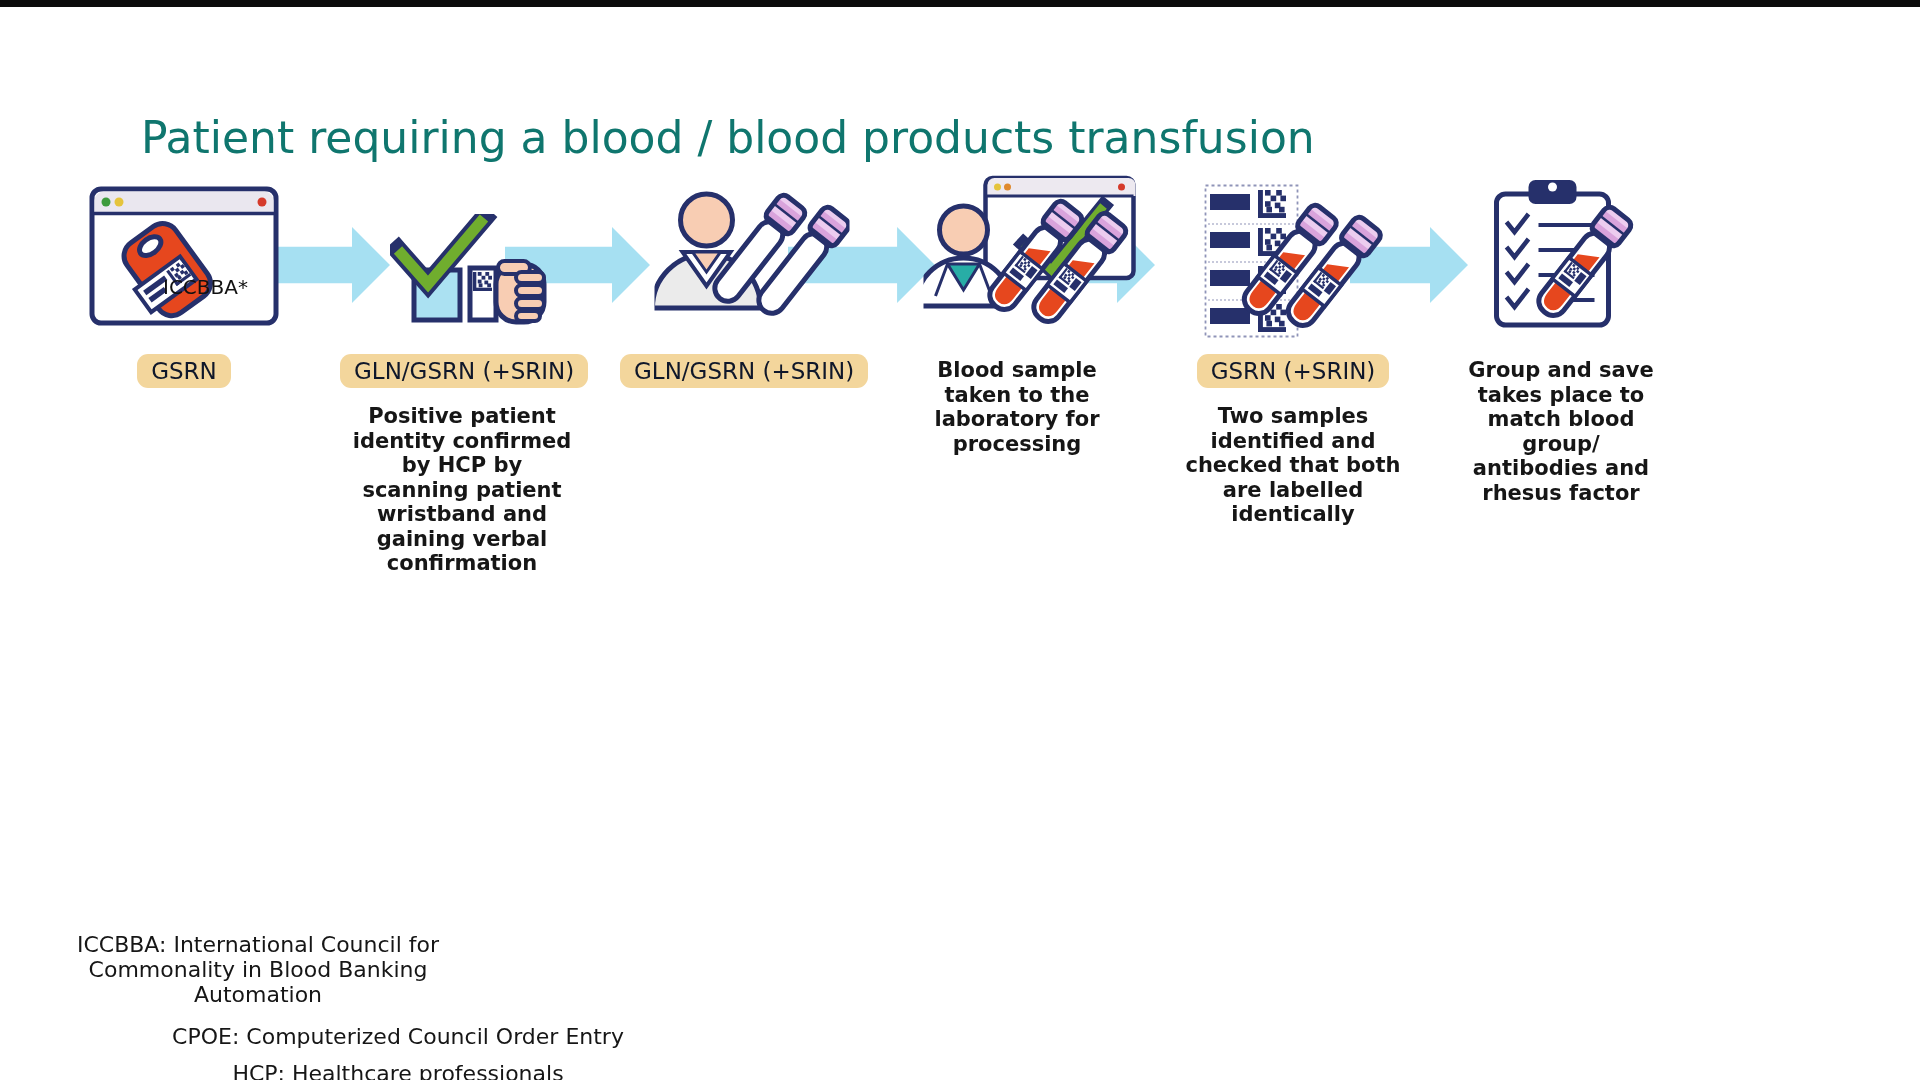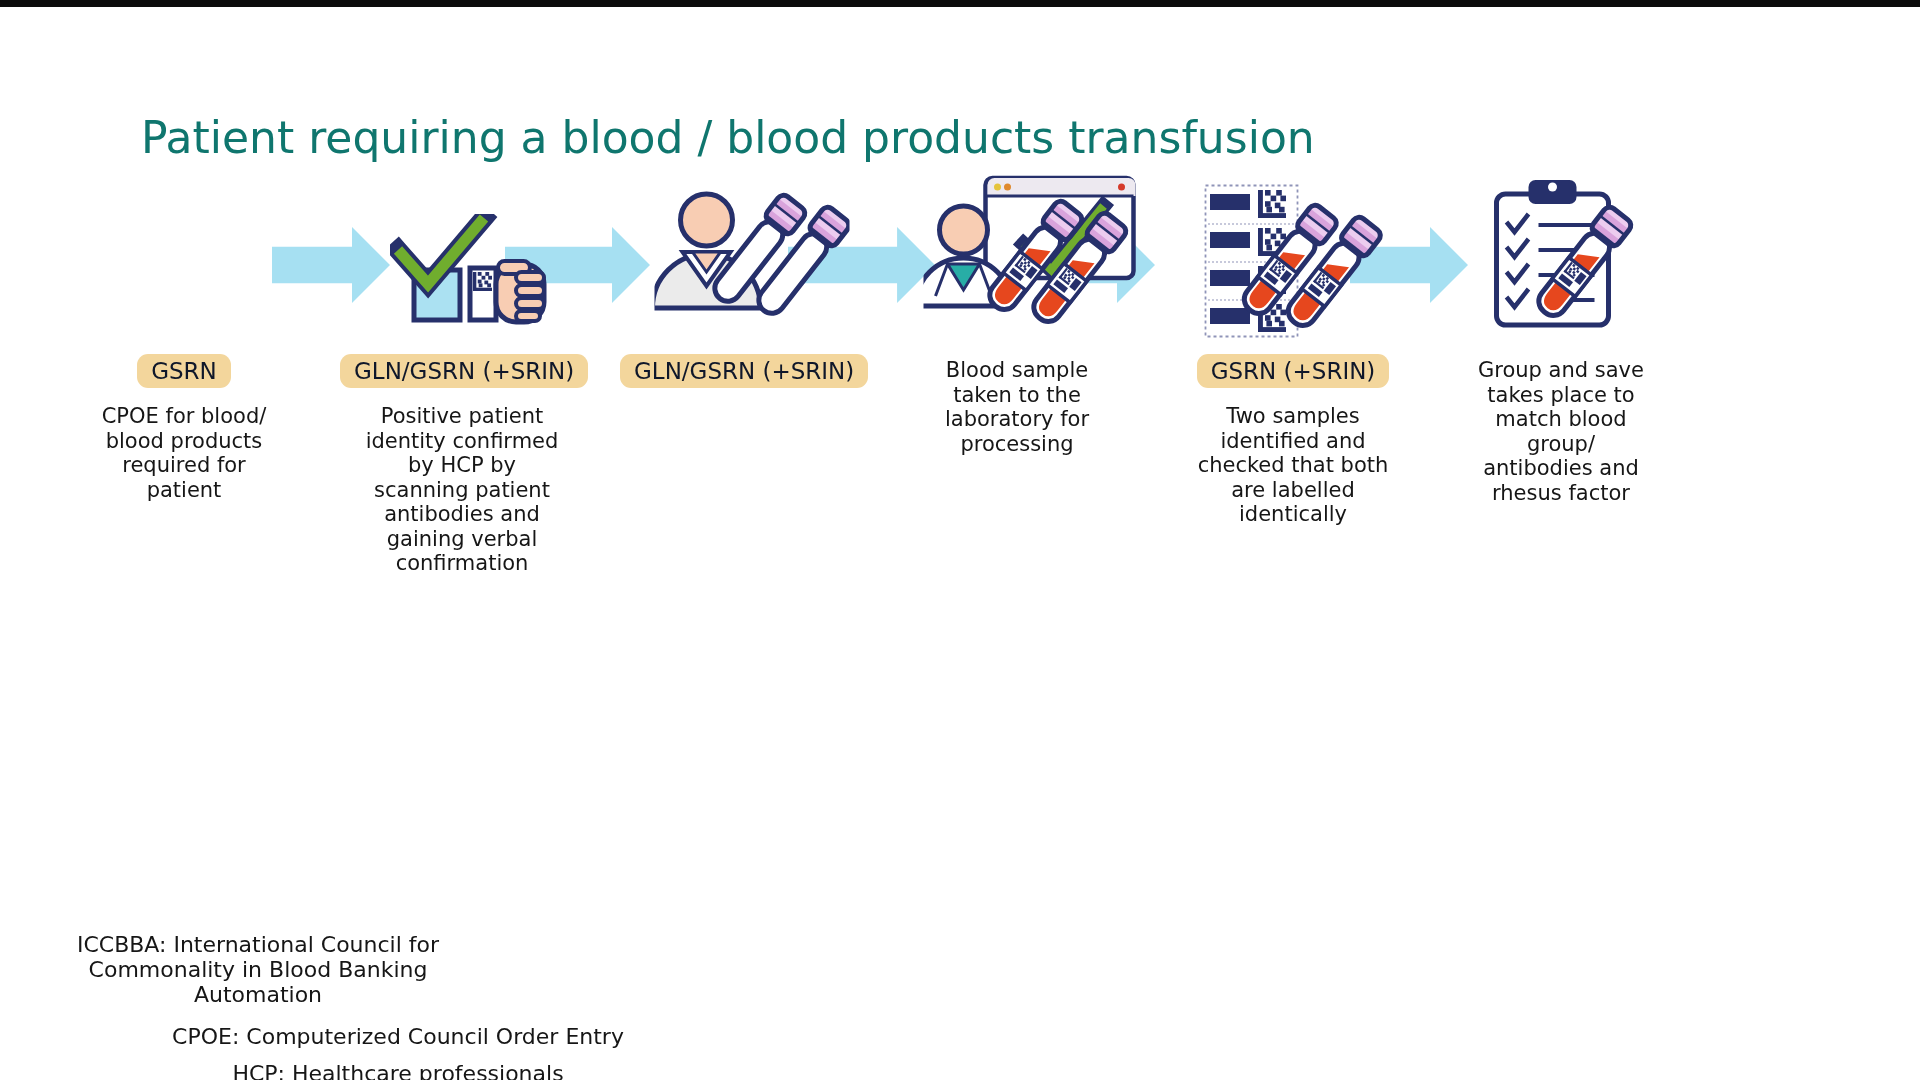--- a/index.html
+++ b/index.html
@@ -22,21 +22,21 @@
   .iconbox{position:absolute;left:50%;transform:translateX(-50%);}
   .c2 .iconbox{transform:translateX(calc(-50% + 8px));}
   .c3 .iconbox{transform:translateX(calc(-50% + 10px));}
   .c4 .iconbox{transform:translateX(calc(-50% + 14px));}
   .c5 .iconbox{transform:translateX(calc(-50% + 6px));}
   .c6 .iconbox{transform:translateX(calc(-50% + 12px));}
   .badge-row{position:absolute;top:184px;left:0;right:0;text-align:center;}
   .badge{display:inline-block;background:#F3D69C;color:#0f172a;font-size:23px;line-height:34px;
          padding:0 14px;white-space:nowrap;border-radius:11px;}
   .desc{position:absolute;left:0;right:0;text-align:center;font-size:21px;line-height:24.5px;
-        color:#161616;white-space:pre-line;}
+        color:#161616;white-space:pre-line;font-weight:bold;}
   .desc.with-badge{top:234px;}
   .desc.no-badge{top:188px;}
   
   .fnote{position:absolute;left:48px;font-size:22px;line-height:25px;color:#161616;white-space:pre-line;text-align:center;}
   .f1{top:910px;width:420px;}
   .f2{top:1002px;width:700px;}
   .f3{top:1039px;width:700px;}
   svg{display:block;}
 </style>
 </head>
@@ -86,25 +86,40 @@
 
   <h1 class="title">Patient requiring a blood / blood products transfusion</h1>
 
   <div class="arrow a1"></div>
   <div class="arrow a2"></div>
   <div class="arrow a3"></div>
   <div class="arrow a4"></div>
   <div class="arrow a5"></div>
 
   <section class="col c1">
+    <div class="iconbox" style="top:16px">
+      <svg width="190" height="140" viewBox="0 0 190 140">
+        <rect x="3" y="3" width="184" height="134" rx="9" fill="#fff" stroke="#26306B" stroke-width="5"></rect>
+        <path d="M5.5,27.5 v-13 a9,9 0 0 1 9,-9 h161 a9,9 0 0 1 9,9 v13 z" fill="#EAE7EF"></path>
+        <line x1="3" y1="27.5" x2="187" y2="27.5" stroke="#26306B" stroke-width="3.5"></line>
+        <circle cx="17" cy="16" r="4.5" fill="#3D9B3D"></circle>
+        <circle cx="30" cy="16" r="4.5" fill="#E5C43C"></circle>
+        <circle cx="173" cy="16" r="4.5" fill="#D53A2B"></circle>
+        <g transform="translate(80,86) rotate(-36)">
+          <rect x="-30" y="-46" width="60" height="86" rx="16" fill="#E6471E" stroke="#26306B" stroke-width="5"></rect>
+          <ellipse cx="0" cy="-32" rx="12" ry="7.5" fill="#fff" stroke="#26306B" stroke-width="5"></ellipse>
+          <rect x="-38" y="-6" width="56" height="28" fill="#fff" stroke="#26306B" stroke-width="4"></rect>
+          <rect x="-32" y="0" width="26" height="5.5" fill="#26306B"></rect>
+          <rect x="-32" y="9" width="19" height="5.5" fill="#26306B"></rect>
+          <use href="#dm" transform="translate(-2,-2) scale(0.9)"></use>
+        </g>
+        <text x="74" y="108" font-size="20" fill="#111">ICCBBA*</text>
+      </svg>
+    </div>
     <div class="badge-row"><span class="badge">GSRN</span></div>
-    <div class="desc with-badge">CPOE for blood/
-blood products
-required for
-patient</div>
   </section>
 
   <section class="col c2">
     <div class="iconbox" style="top:44px">
       <svg width="160" height="112" viewBox="0 0 160 112">
         <rect x="24" y="56" width="46" height="50" fill="#ABE1F2" stroke="#26306B" stroke-width="5"></rect>
         <polyline points="8,36 38,70 94,4" fill="none" stroke="#26306B" stroke-width="19" stroke-linecap="square"></polyline>
         <polyline points="8,36 38,70 94,4" fill="none" stroke="#70AD2E" stroke-width="11" stroke-linecap="butt"></polyline>
         <rect x="80" y="54" width="26" height="52" fill="#fff" stroke="#26306B" stroke-width="5"></rect>
         <use href="#dm" transform="translate(83,58) scale(0.95)"></use>
@@ -114,21 +129,21 @@
         <rect x="126" y="71" width="28" height="11" rx="5.5" fill="#F8CDB3" stroke="#26306B" stroke-width="4"></rect>
         <rect x="126" y="84" width="28" height="11" rx="5.5" fill="#F8CDB3" stroke="#26306B" stroke-width="4"></rect>
         <rect x="126" y="97" width="24" height="10" rx="5" fill="#F8CDB3" stroke="#26306B" stroke-width="4"></rect>
       </svg>
     </div>
     <div class="badge-row"><span class="badge">GLN/GSRN (+SRIN)</span></div>
     <div class="desc with-badge">Positive patient
 identity confirmed
 by HCP by
 scanning patient
-antibodies and
+wristband and
 gaining verbal
 confirmation</div>
   </section>
 
   <section class="col c3">
     <div class="iconbox" style="top:18px">
       <svg width="195" height="145" viewBox="0 0 195 145">
         <path d="M-2,120 A54,54 0 0 1 106,120 Z" fill="#EBEBEB" stroke="#26306B" stroke-width="5"></path>
         <path d="M28,64 L76,64 L52,98 Z" fill="#fff" stroke="#26306B" stroke-width="4"></path>
         <path d="M38,64 L66,64 L52,84 Z" fill="#F8CDB3" stroke="#26306B" stroke-width="3"></path>

